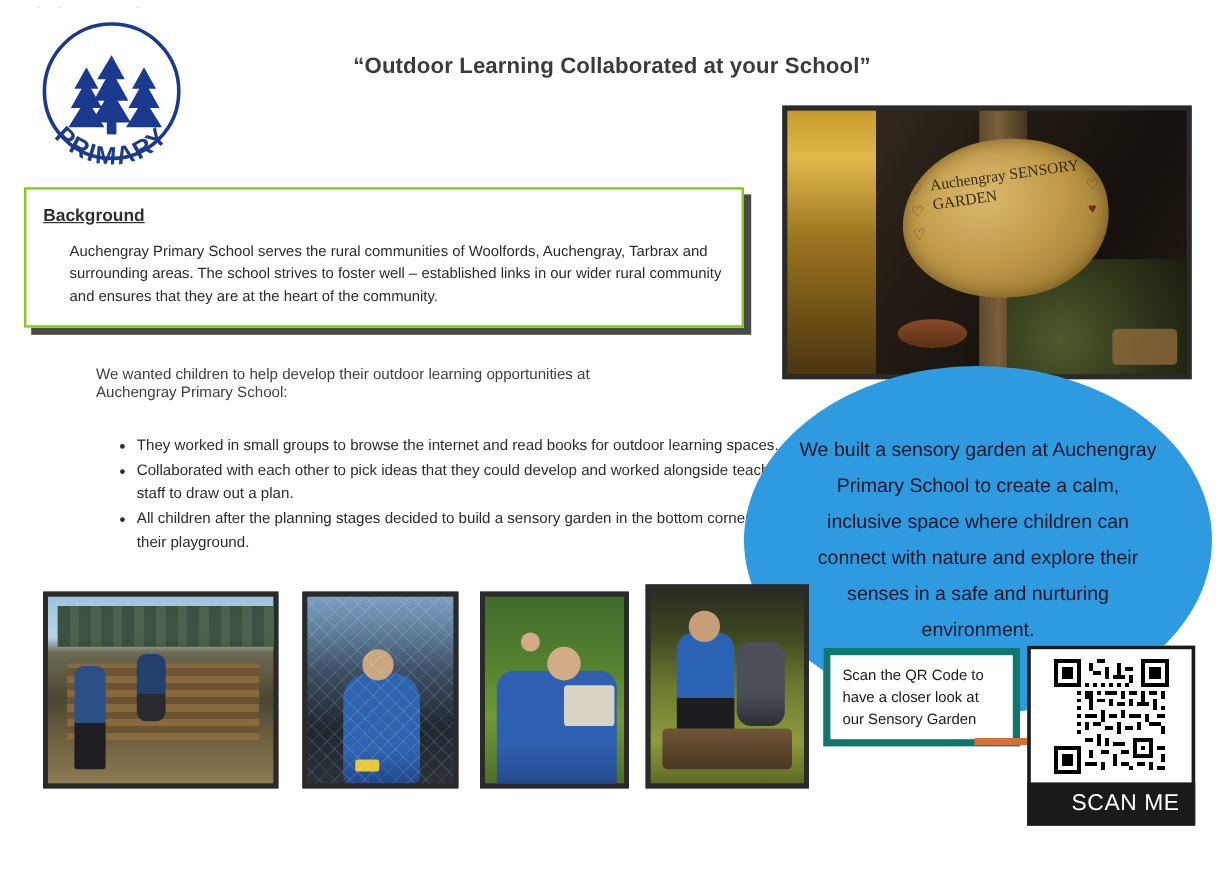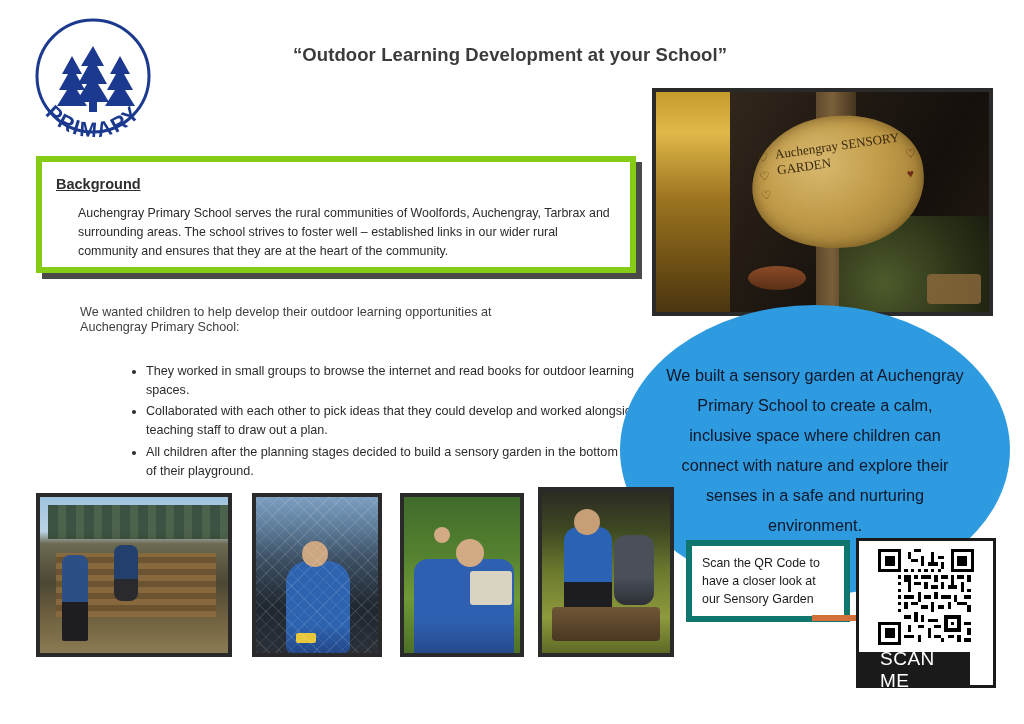--- a/index.html
+++ b/index.html
@@ -35,26 +35,26 @@
     text-align: center;
     font-size: 18.5px;
     font-weight: bold;
     color: #3b3b3b;
     letter-spacing: .1px;
   }
 
   
   .bg-box {
     position: absolute;
-    left: 36px;
+    left: 20px;
     top: 156px;
     width: 600px;
     height: 117px;
     background: #ffffff;
-    border: 6px solid #84cc16;
+    border: 2px solid #84cc16;
     box-shadow: 6px 6px 0 0 #4a4a4a;
     box-sizing: border-box;
     padding: 14px 16px 10px 14px;
   }
   .bg-title {
     font-size: 14.5px;
     font-weight: bold;
     text-decoration: underline;
     color: #2f2f2f;
     margin-bottom: 12px;
@@ -80,21 +80,21 @@
     position: absolute;
     left: 92px;
     top: 362px;
     width: 545px;
     margin: 0;
     padding-left: 22px;
     font-size: 12.6px;
     line-height: 1.52;
     color: #2b2b2b;
   }
-  .bullets li { margin-bottom: 2px; margin-left: 32px; }
+  .bullets li { margin-bottom: 2px; }
 
   
   .photo {
     position: absolute;
     box-sizing: border-box;
     background: #2a2a2a;
     border: 4px solid #2a2a2a;
     overflow: hidden;
   }
   .photo .inner { width: 100%; height: 100%; position: relative; overflow: hidden; }
@@ -263,21 +263,21 @@
   }
   .qr-code {
     position: absolute;
     left: 8px; top: 8px;
     width: 118px; height: 96px;
   }
   .scan-me {
     position: absolute;
     left: 856px;
     top: 652px;
-    width: 114px;
+    width: 140px;
     height: 36px;
     background: #1a1a1a;
     color: #ffffff;
     font-size: 19px;
     display: flex;
     align-items: center;
     justify-content: center;
     letter-spacing: .5px;
     box-sizing: border-box;
     padding-left: 24px;
@@ -303,21 +303,21 @@
       <path id="arcTop" d="M 12 78 A 74 74 0 0 1 158 78" fill="none"></path>
       <path id="arcBot" d="M 24 80 A 62 62 0 0 0 146 80" fill="none"></path>
     </defs>
     <text font-family="Liberation Sans, sans-serif" font-size="21" font-weight="bold" fill="#1b3a8f" letter-spacing="1.5">AUCHENGRAY</text>
     <text font-family="Liberation Sans, sans-serif" font-size="21" font-weight="bold" fill="#1b3a8f" letter-spacing="2">
       <textPath href="#arcBot" startOffset="50%" text-anchor="middle">PRIMARY</textPath>
     </text>
   </svg>
 </div>
 
-<div class="poster-title">“Outdoor Learning Development at your School”</div>
+<div class="poster-title">“Outdoor Learning Collaborated at your School”</div>
 
 <div class="bg-box">
   <div class="bg-title">Background</div>
   <div class="bg-text">Auchengray Primary School serves the rural communities of Woolfords, Auchengray, Tarbrax and surrounding areas. The school strives to foster well – established links in our wider rural community and ensures that they are at the heart of the community.</div>
 </div>
 
 <div class="para para-1">We wanted children to help develop their outdoor learning opportunities at</div>
 <div class="para para-2">Auchengray Primary School:</div>
 
 <ul class="bullets">

